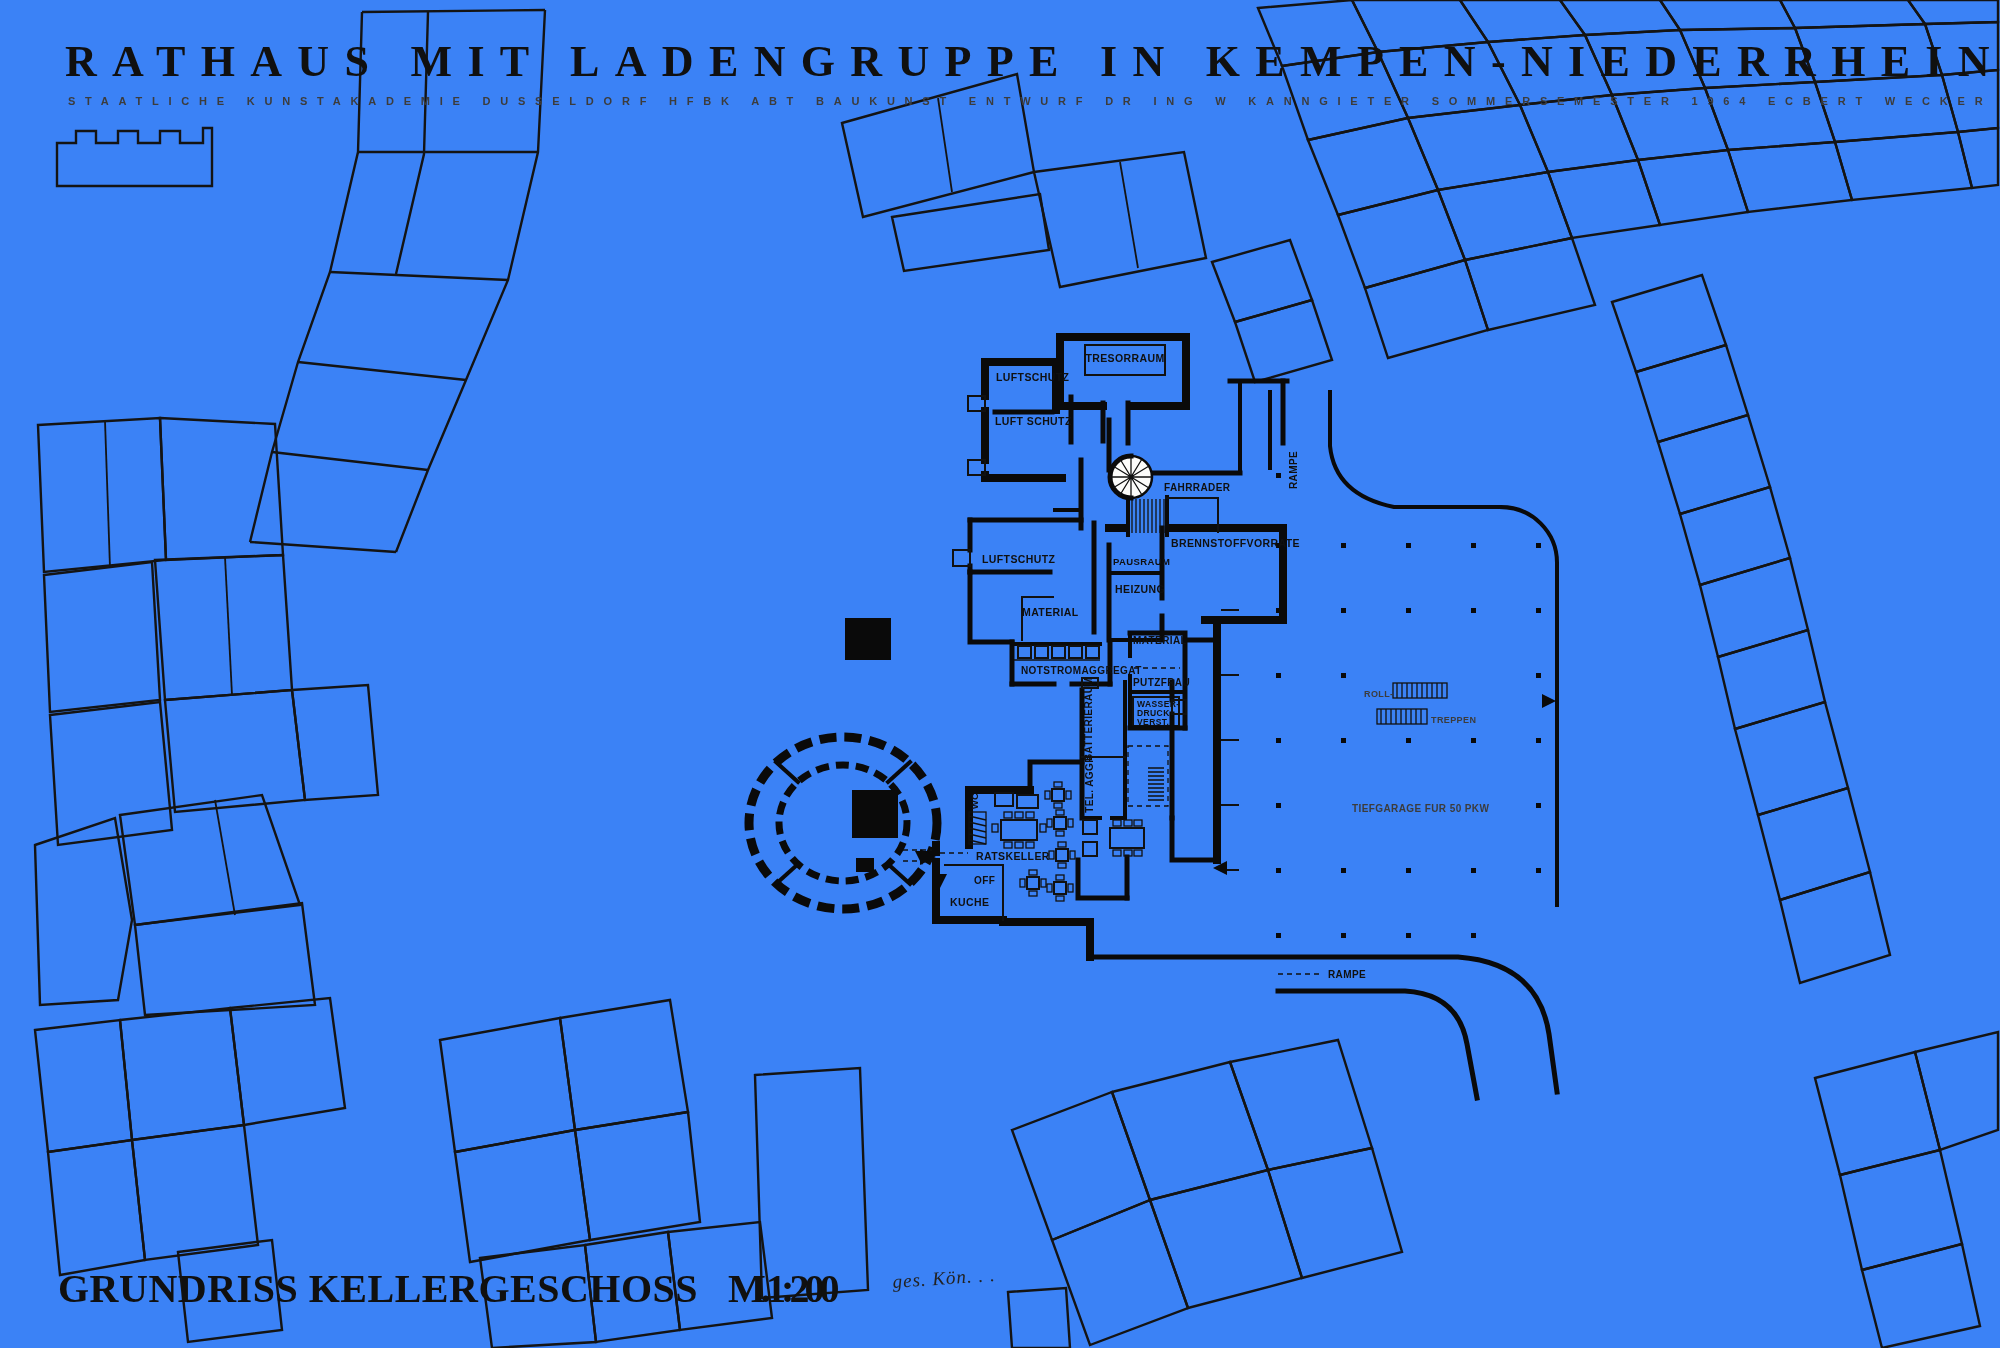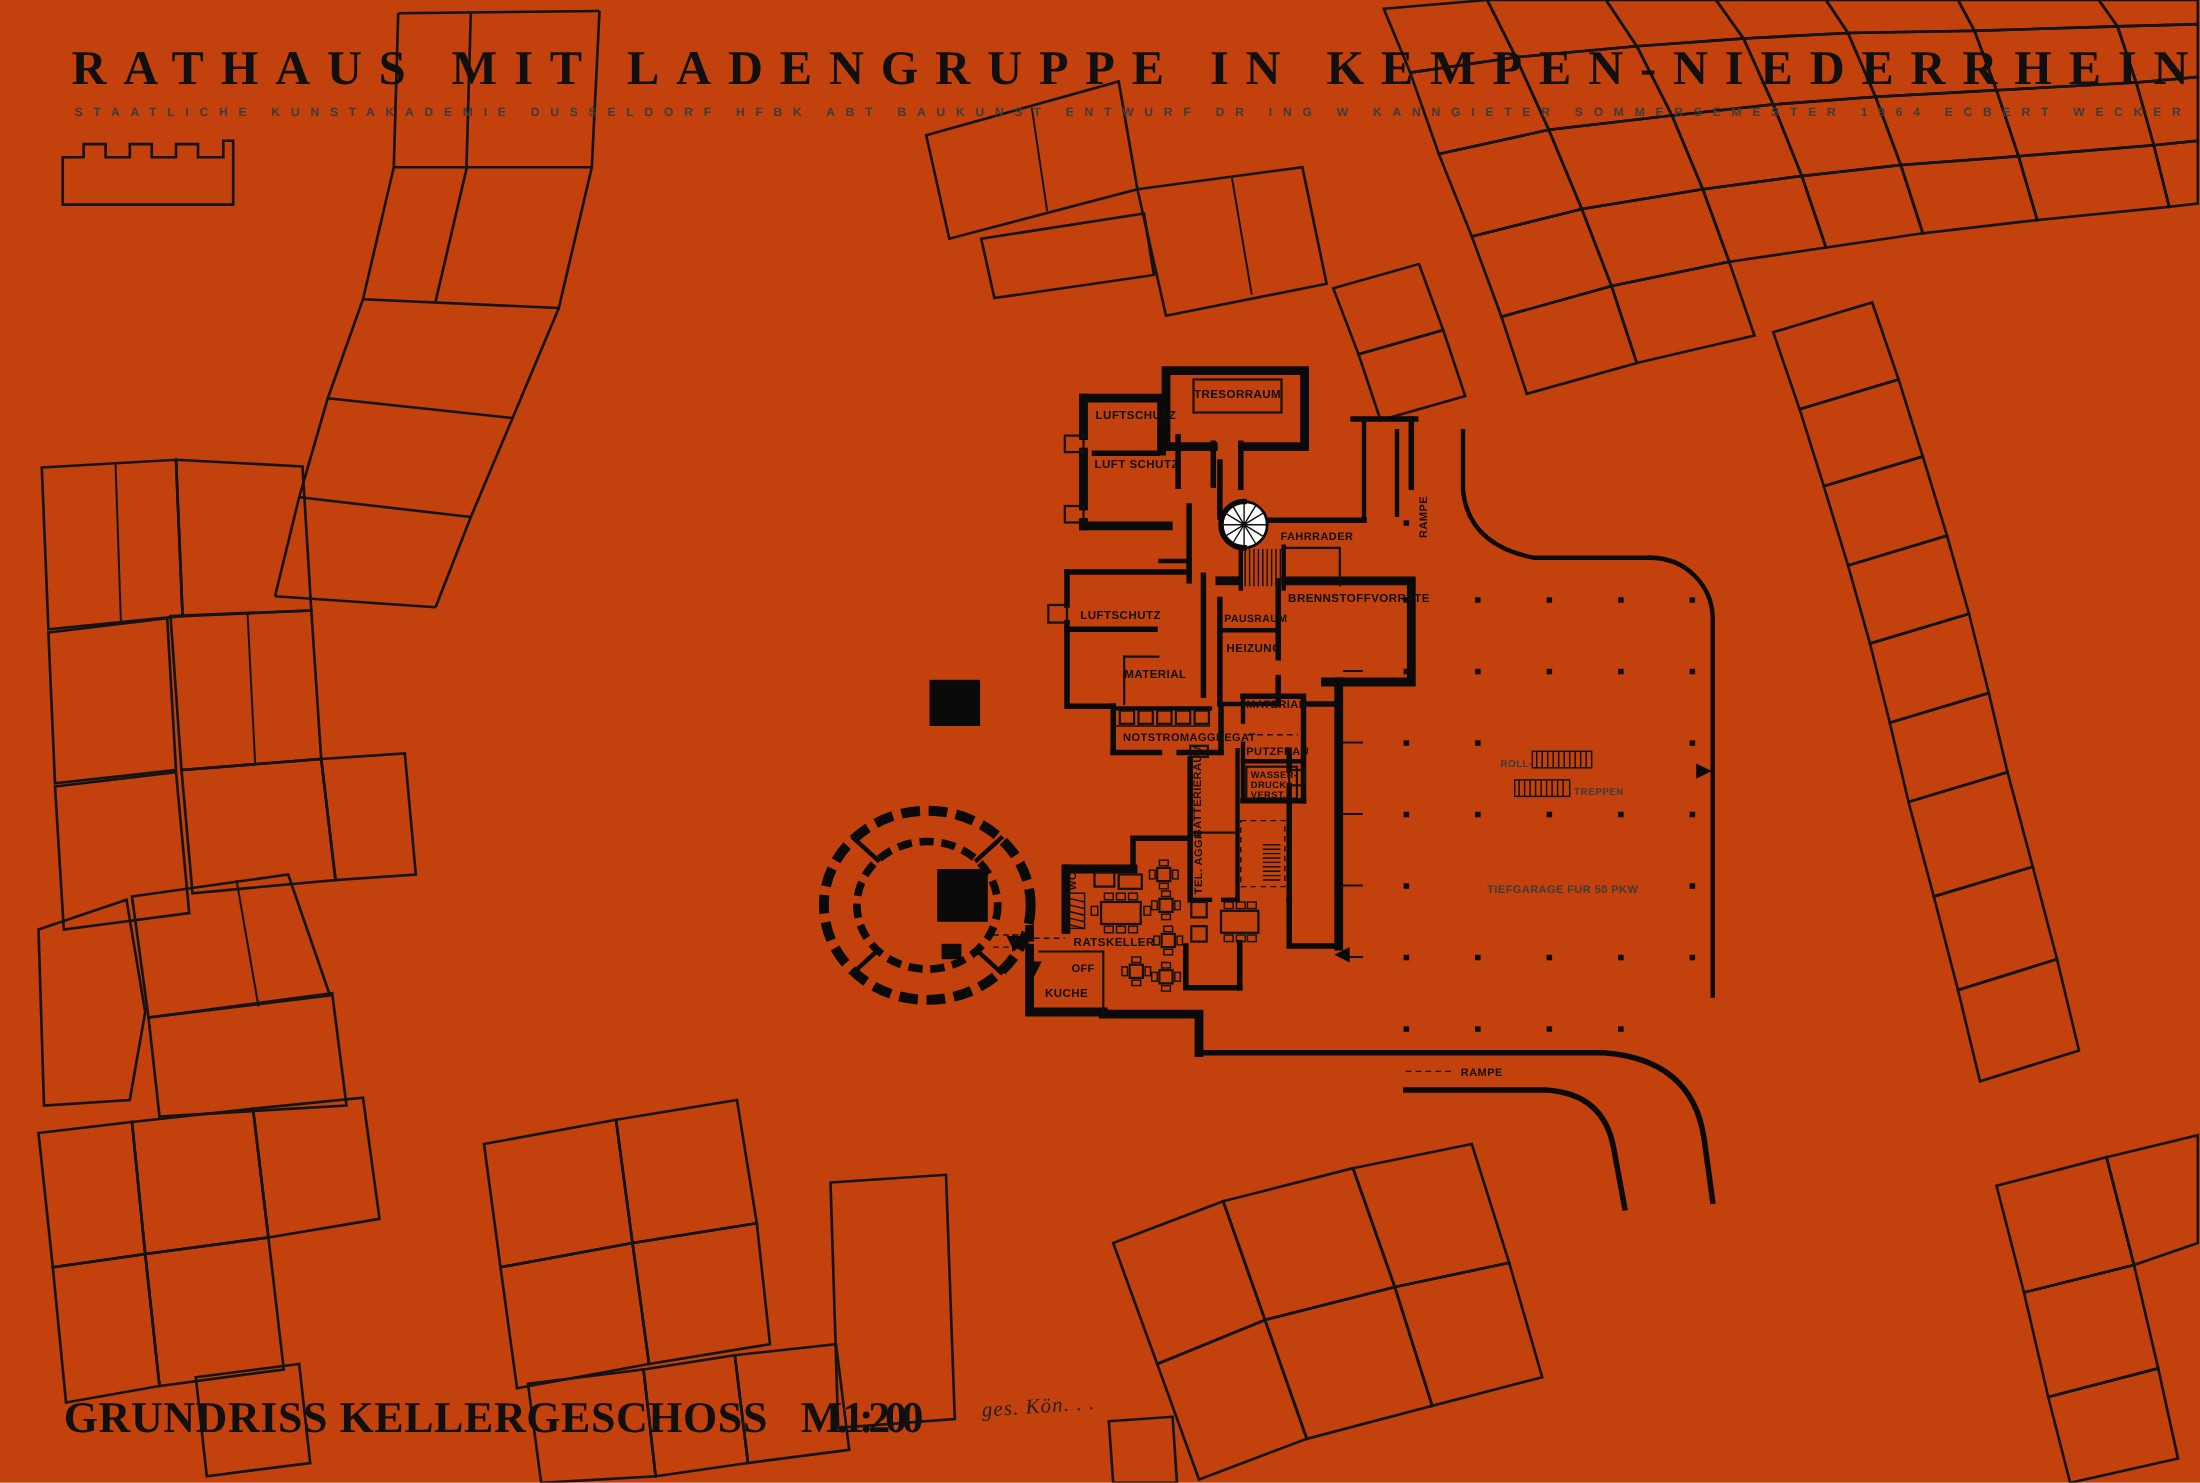--- a/index.html
+++ b/index.html
@@ -1,16 +1,16 @@
 <!DOCTYPE html>
 <html><head>
 <meta charset="utf-8">
 <style>
   html,body{margin:0;padding:0;background:#e8e8e8;}
-  .sheet{position:relative;width:2000px;height:1348px;background:#c2410c;overflow:hidden;
+  .sheet{position:relative;width:2000px;height:1348px;background:#3b82f6;overflow:hidden;
          font-family:"Liberation Sans",sans-serif;}
   svg{position:absolute;left:0;top:0;}
   svg text{fill:#101010;font-family:"Liberation Sans",sans-serif;font-weight:700;letter-spacing:.4px;}
   .stencil{font-family:"Liberation Serif",serif;font-weight:800;}
   .faint{fill:#3c3c3c;font-weight:600;}
   .script{font-family:"Liberation Serif",serif;font-style:italic;font-weight:400;fill:#222;letter-spacing:1px;}
   .bld{fill:none;stroke:#141414;stroke-width:2.4;stroke-linejoin:miter;}
   .bldl{fill:none;stroke:#141414;stroke-width:1.8;}
   .w7{fill:none;stroke:#0a0a0a;stroke-width:8;stroke-linecap:square;}
   .w5{fill:none;stroke:#0a0a0a;stroke-width:5;stroke-linecap:square;}

